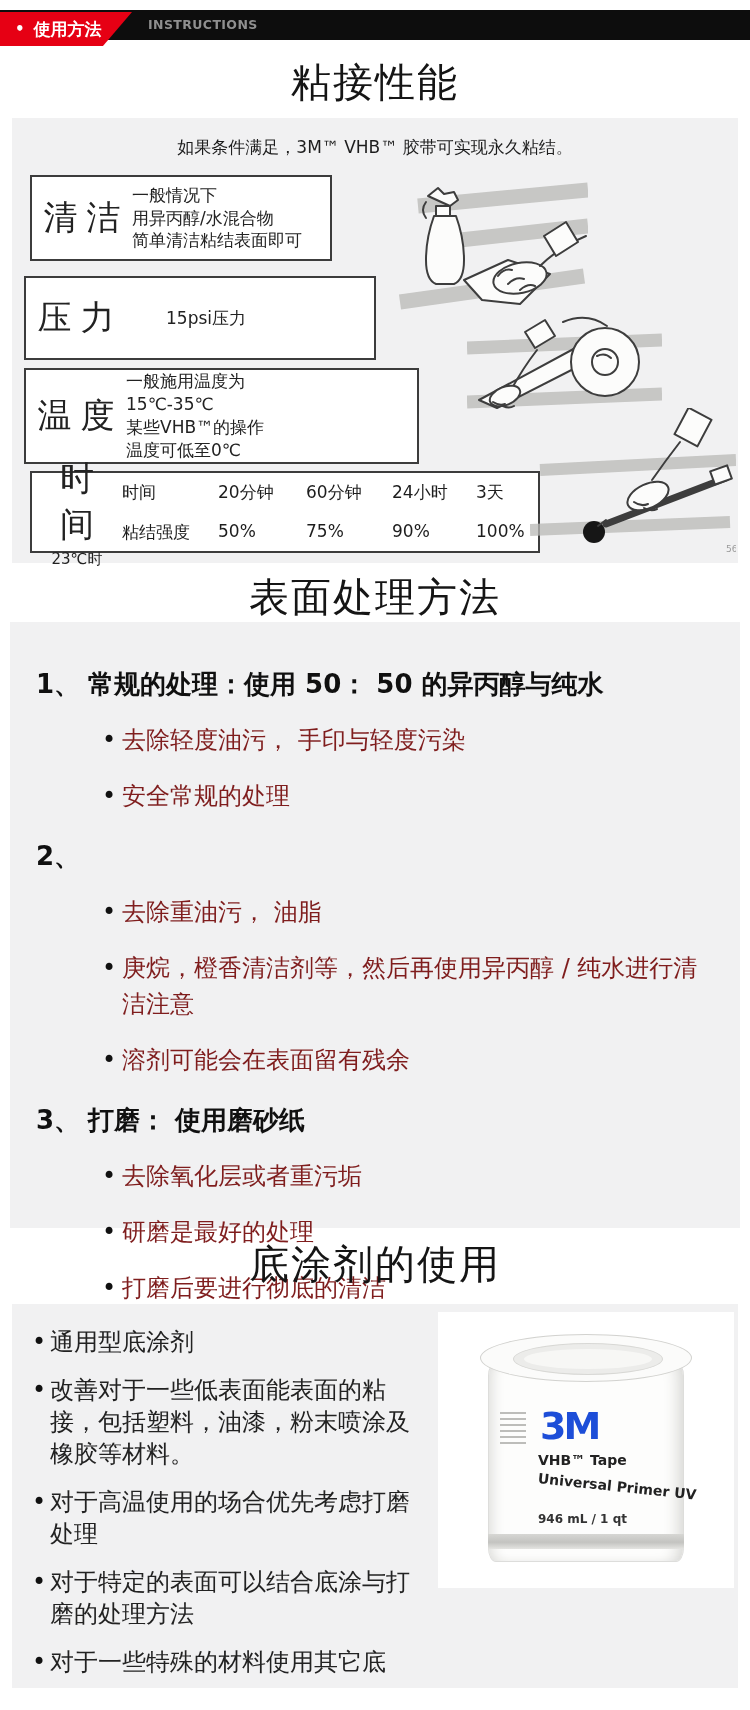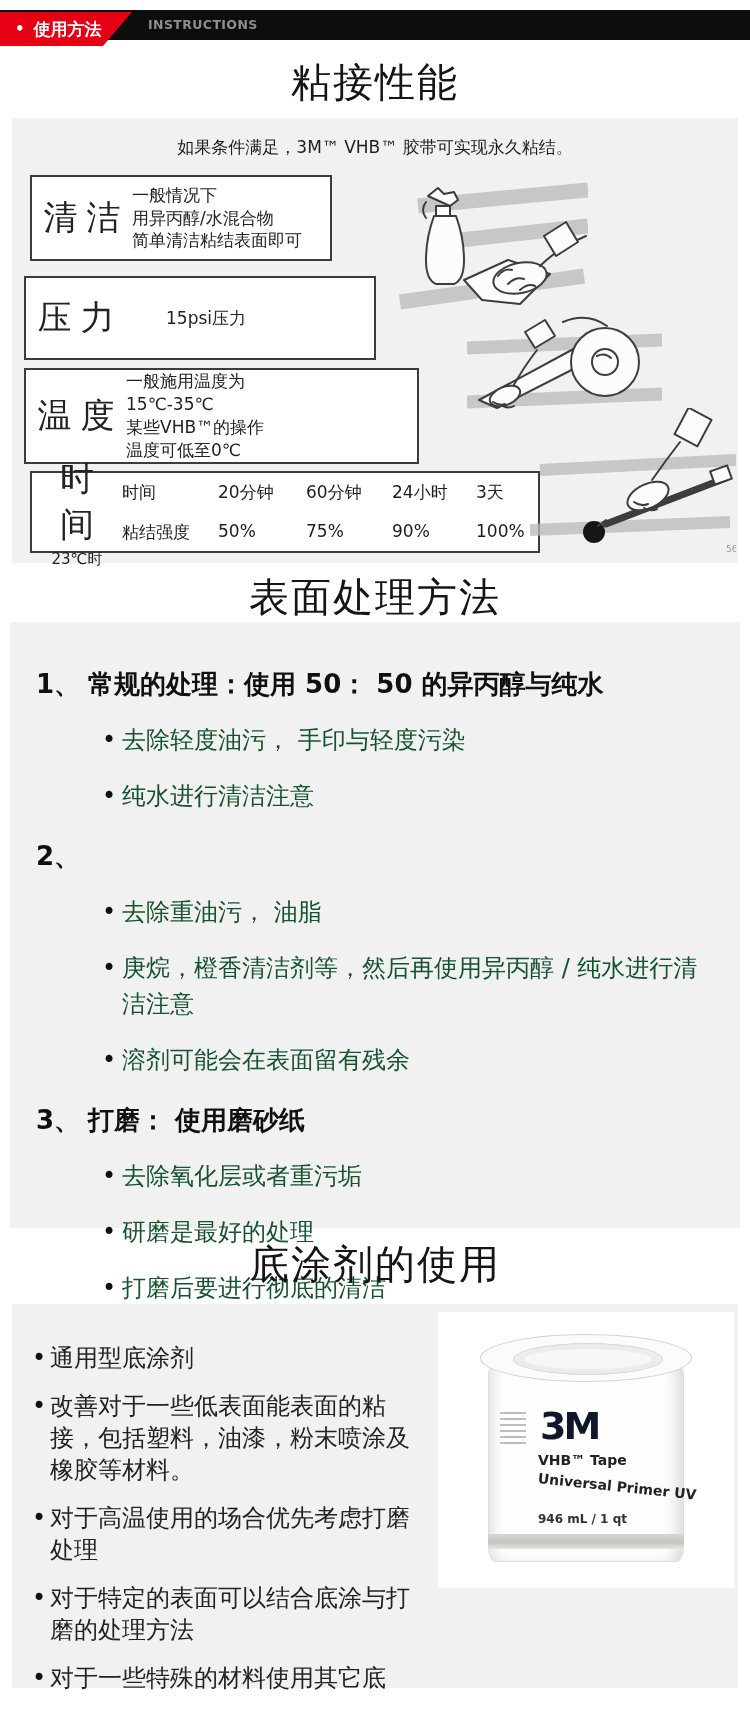--- a/index.html
+++ b/index.html
@@ -45,46 +45,46 @@
   .illus1{left:386px;top:62px;}
   .illus2{left:455px;top:192px;}
   .illus3{left:518px;top:290px;}
 
   
   .surface{position:absolute;left:10px;top:622px;width:730px;height:606px;background:#f1f1f2;
         box-sizing:border-box;padding-top:20px;}
   .item-head{display:flex;margin:24px 20px 0 26px;font-size:26px;font-weight:bold;color:#101010;line-height:36px;}
   .item-head .num{width:52px;flex:none;}
   .blist{list-style:none;margin:0;padding:0;}
-  .blist li{position:relative;margin:20px 26px 0 112px;font-size:24px;line-height:36px;color:#14532d;}
+  .blist li{position:relative;margin:20px 26px 0 112px;font-size:24px;line-height:36px;color:#7f1d1d;}
   .blist li::before{content:"•";position:absolute;left:-20px;color:#111;}
 
   
   .primer{position:absolute;left:12px;top:1304px;width:726px;height:384px;background:#f1f1f2;
-        box-sizing:border-box;padding-top:22px;}
+        box-sizing:border-box;padding-top:6px;}
   .plist{list-style:none;margin:0;padding:0;width:420px;}
   .plist li{position:relative;margin:16px 0 0 38px;font-size:24px;line-height:32px;color:#222;}
   .plist li::before{content:"•";position:absolute;left:-18px;color:#111;}
   .photo{position:absolute;left:426px;top:8px;width:296px;height:276px;background:#ffffff;}
 
   
   .can{position:absolute;left:40px;top:22px;width:216px;height:232px;}
   .can-lid{position:absolute;left:2px;top:0;width:212px;height:48px;background:#fbfbfa;
         border:1px solid #d2d2cf;border-radius:50%;box-sizing:border-box;}
   .can-open{position:absolute;left:32px;top:8px;width:150px;height:32px;background:#ececea;
         border:1px solid #d8d8d5;border-radius:50%;box-sizing:border-box;}
   .can-open-inner{position:absolute;left:10px;top:5px;width:128px;height:20px;background:#f7f7f5;
         border-radius:50%;}
   .can-body{position:absolute;left:10px;top:28px;width:196px;height:200px;background:#fdfdfc;
         border:1px solid #dddddb;border-radius:8px/14px;box-sizing:border-box;
         box-shadow:inset 10px 0 14px -8px #d9d9d6, inset -12px 0 16px -8px #d4d4d1;}
   .can-band{position:absolute;left:10px;top:200px;width:196px;height:15px;
         background:linear-gradient(#d7d7d4,#c3c3c0 55%,#e4e4e1);}
   .can-3m{position:absolute;left:62px;top:70px;font-size:38px;font-weight:bold;
-        letter-spacing:-3px;color:#0f172a;}
+        letter-spacing:-3px;color:#1d4ed8;}
   .can-l1{position:absolute;left:60px;top:118px;font-size:14px;font-weight:bold;color:#222;}
   .can-l2{position:absolute;left:60px;top:136px;font-size:14px;font-weight:bold;color:#222;
         transform:rotate(6deg);transform-origin:left center;white-space:nowrap;}
   .can-vol{position:absolute;left:60px;top:178px;font-size:12px;font-weight:bold;color:#333;}
   .can-sidetext{position:absolute;left:22px;top:78px;width:26px;}
   .can-sidetext div{height:2px;background:#bdbdba;margin-bottom:4px;}
 
   svg .ink{stroke:#3d3d3d;stroke-width:2;fill:none;stroke-linecap:round;stroke-linejoin:round;}
   svg .paper{fill:#fcfcfb;}
 </style>
@@ -208,21 +208,21 @@
 
   <div class="sec-title t2">表面处理方法</div>
 
   <div class="surface">
     <div class="item-head">
       <span class="num">1、</span>
       <span>常规的处理：使用 50： 50 的异丙醇与纯水</span>
     </div>
     <ul class="blist">
       <li>去除轻度油污， 手印与轻度污染</li>
-      <li>纯水进行清洁注意</li>
+      <li>安全常规的处理</li>
     </ul>
 
     <div class="item-head">
       <span class="num">2、</span>
     </div>
     <ul class="blist">
       <li>去除重油污， 油脂</li>
       <li>庚烷，橙香清洁剂等，然后再使用异丙醇 / 纯水进行清洁注意</li>
       <li>溶剂可能会在表面留有残余</li>
     </ul>

